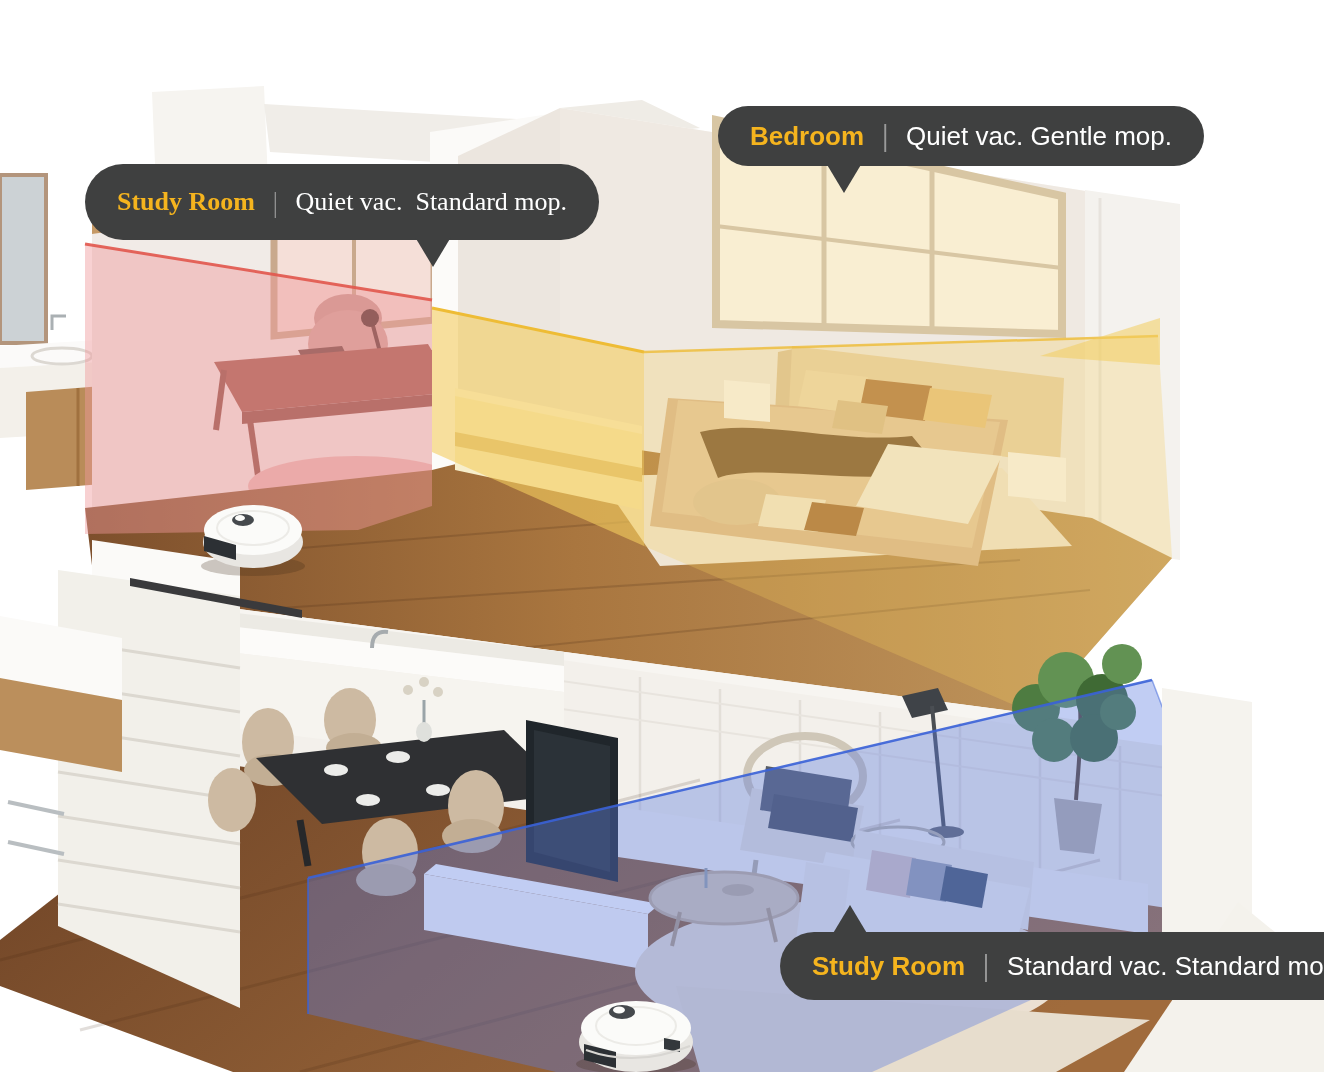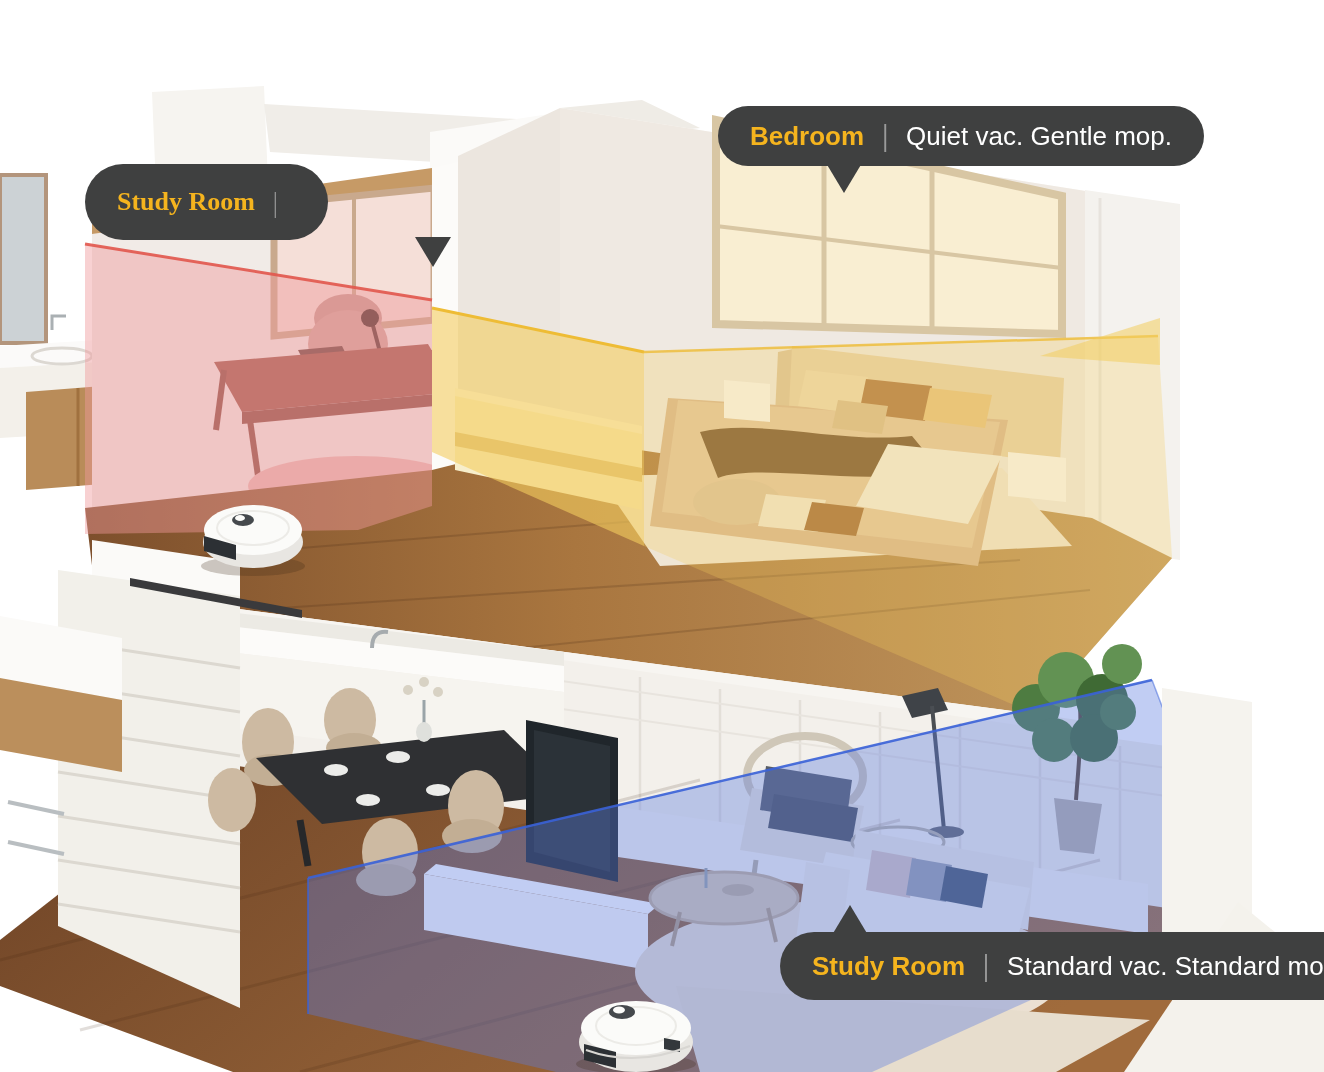--- a/index.html
+++ b/index.html
@@ -301,20 +301,21 @@
     <ellipse cx="619" cy="1010" rx="6" ry="3.5" fill="#fbfbf9"></ellipse>
     <polygon points="584,1044 616,1052 616,1068 584,1060" fill="#2c3034"></polygon>
     <polygon points="664,1038 680,1041 680,1052 664,1049" fill="#33383c"></polygon>
     <path d="M586,1050 Q636,1068 690,1046" fill="none" stroke="#d8d6d2" stroke-width="2"></path>
   </g>
 </svg>
 
   <div class="callout" id="callout-study">
     <span class="room">Study Room</span>
     <span class="divider">|</span>
+    <span class="settings">Quiet vac.  Standard mop.</span>
     <div class="tail tail-down"></div>
   </div>
 
   <div class="callout" id="callout-bedroom">
     <span class="room">Bedroom</span>
     <span class="divider">|</span>
     <span class="settings">Quiet vac. Gentle mop.</span>
     <div class="tail tail-down"></div>
   </div>
 

